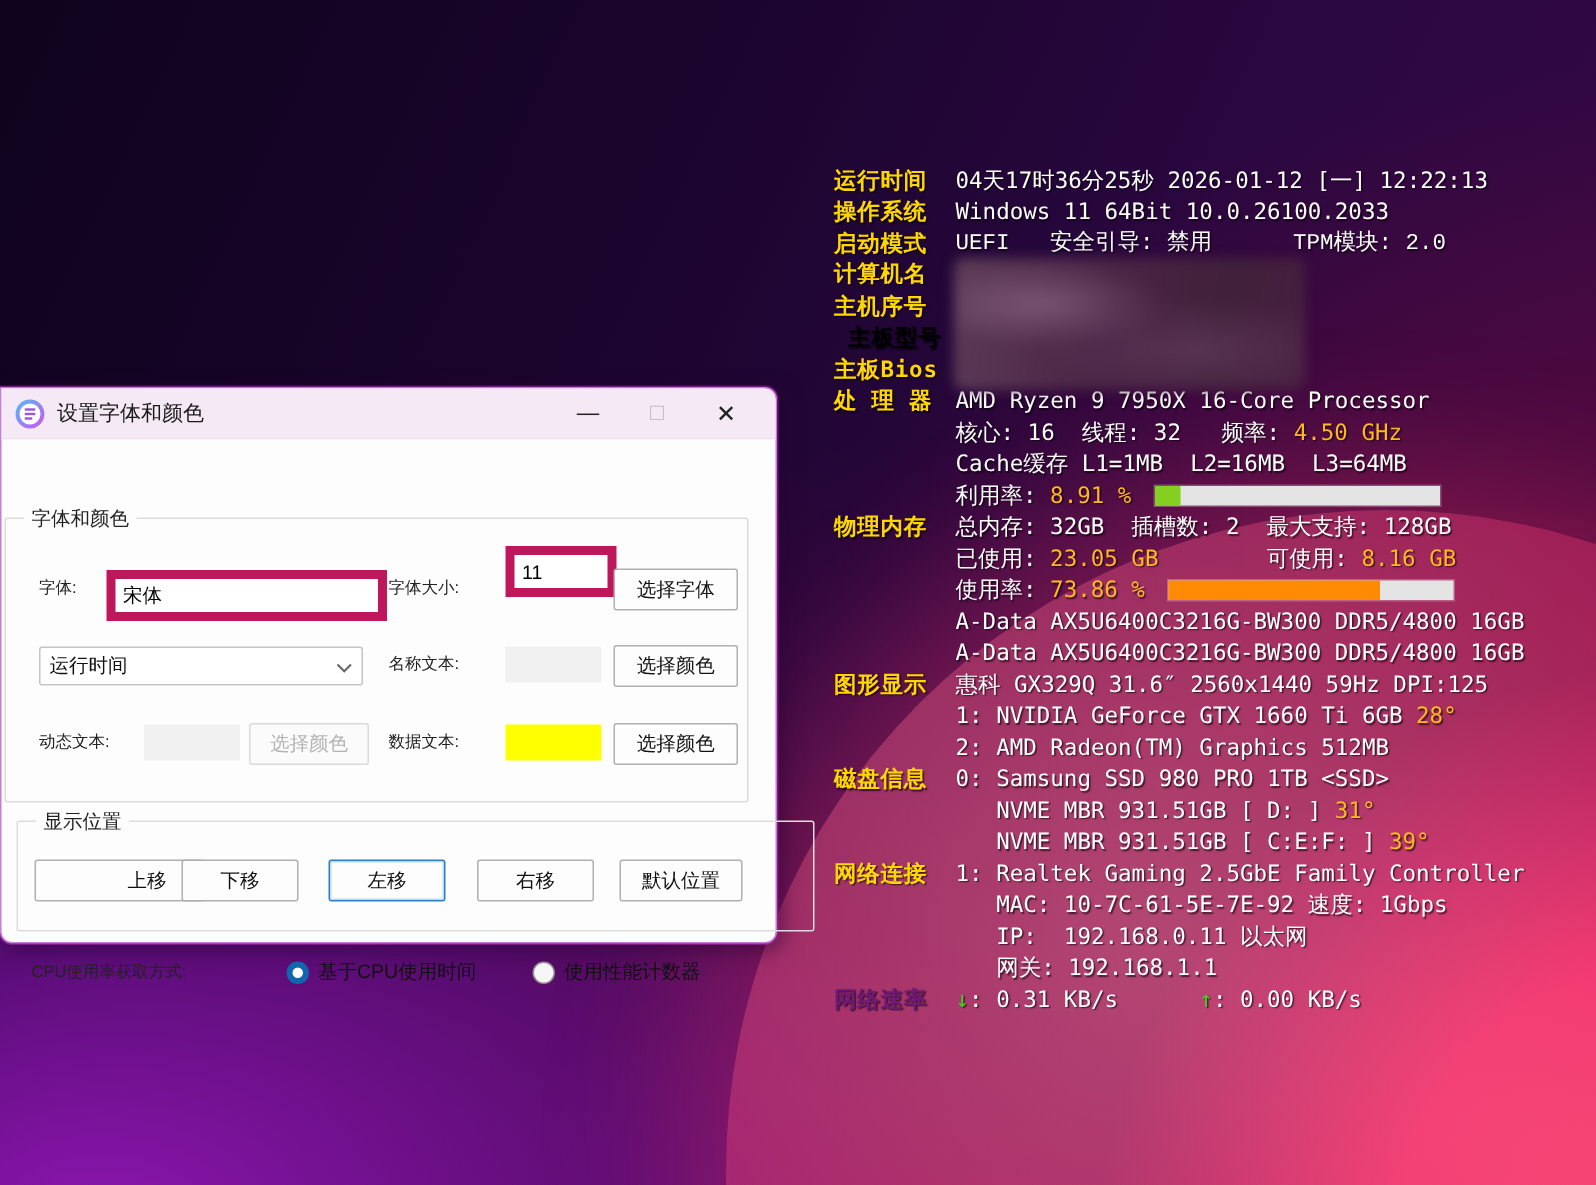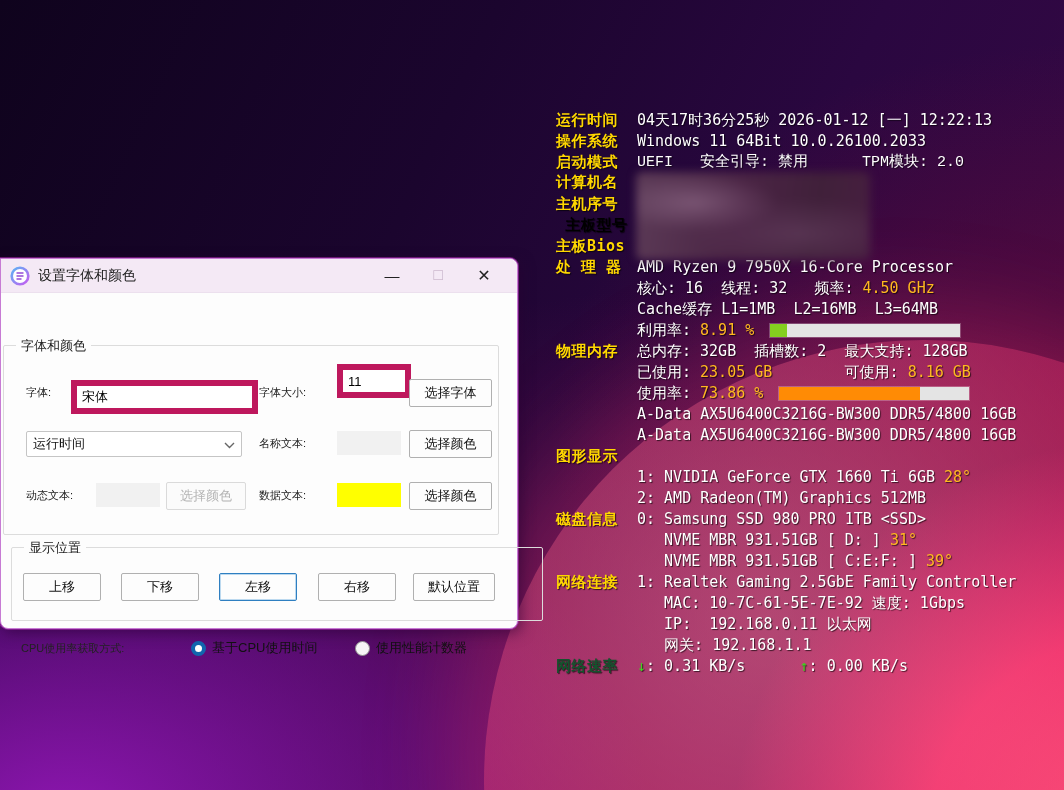--- a/index.html
+++ b/index.html
@@ -144,20 +144,21 @@
       <div class="si-line">
         <span class="si-label" style="color: rgb(255, 215, 0);"></span>
         <span class="si-seg" style="color: rgb(255, 255, 255);">A-Data AX5U6400C3216G-BW300 DDR5/4800 16GB</span>
       </div>
       <div class="si-line">
         <span class="si-label" style="color: rgb(255, 215, 0);"></span>
         <span class="si-seg" style="color: rgb(255, 255, 255);">A-Data AX5U6400C3216G-BW300 DDR5/4800 16GB</span>
       </div>
       <div class="si-line">
         <span class="si-label" style="color: rgb(255, 215, 0);">图形显示</span>
+        <span class="si-seg" style="color: rgb(255, 255, 255);">惠科 GX329Q 31.6″ 2560x1440 59Hz DPI:125</span>
       </div>
       <div class="si-line">
         <span class="si-label" style="color: rgb(255, 215, 0);"></span>
         <span class="si-seg" style="color: rgb(255, 255, 255);">1: NVIDIA GeForce GTX 1660 Ti 6GB </span>
         <span class="si-seg" style="color: rgb(255, 184, 32);">28°</span>
       </div>
       <div class="si-line">
         <span class="si-label" style="color: rgb(255, 215, 0);"></span>
         <span class="si-seg" style="color: rgb(255, 255, 255);">2: AMD Radeon(TM) Graphics 512MB</span>
       </div>
@@ -185,21 +186,21 @@
       </div>
       <div class="si-line">
         <span class="si-label" style="color: rgb(255, 215, 0);"></span>
         <span class="si-seg" style="color: rgb(255, 255, 255);">   IP:  192.168.0.11 以太网</span>
       </div>
       <div class="si-line">
         <span class="si-label" style="color: rgb(255, 215, 0);"></span>
         <span class="si-seg" style="color: rgb(255, 255, 255);">   网关: 192.168.1.1</span>
       </div>
       <div class="si-line">
-        <span class="si-label" style="color: #14532d;">网络速率</span>
+        <span class="si-label" style="color: #701a75;">网络速率</span>
         <span class="si-seg" style="color: rgb(62, 212, 31);">↓</span>
         <span class="si-seg" style="color: rgb(255, 255, 255);">: 0.31 KB/s      </span>
         <span class="si-seg" style="color: rgb(62, 212, 31);">↑</span>
         <span class="si-seg" style="color: rgb(255, 255, 255);">: 0.00 KB/s</span>
       </div>
     </div>
   <div class="si-blur"></div>
 </div>
 
 <div class="window">
@@ -252,21 +253,21 @@
     <span class="fld-label" style="left:25px;top:190px;">动态文本:</span>
     <div class="swatch" style="left: 95px; top: 190px; width: 64px; background: rgb(241, 241, 241);"></div>
     <div class="btn disabled" style="left:165px;top:189px;width:78px;">选择颜色</div>
     <span class="fld-label" style="left:258px;top:190px;">数据文本:</span>
     <div class="swatch" style="left: 336px; top: 190px; width: 64px; background: rgb(255, 255, 0);"></div>
     <div class="btn" style="left:408px;top:189px;width:81px;">选择颜色</div>
 
     <div class="groupbox gb2">
       <span class="gb-legend">显示位置</span>
     </div>
-    <div class="btn" style="left:22px;top:280px;width:76px;">上移</div>
+    <div class="btn" style="left:22px;top:280px;width:76px;padding-left:36px;">上移</div>
     <div class="btn" style="left:120px;top:280px;width:76px;">下移</div>
     <div class="btn focused" style="left:218px;top:280px;width:76px;">左移</div>
     <div class="btn" style="left:317px;top:280px;width:76px;">右移</div>
     <div class="btn" style="left:412px;top:280px;width:80px;">默认位置</div>
 
     <span class="fld-label" style="left:20px;top:343px;">CPU使用率获取方式:</span>
     <div class="radio-row" style="left:190px;top:346px;">
       <span class="radio sel"></span>
       <span class="radio-label">基于CPU使用时间</span>
     </div>

